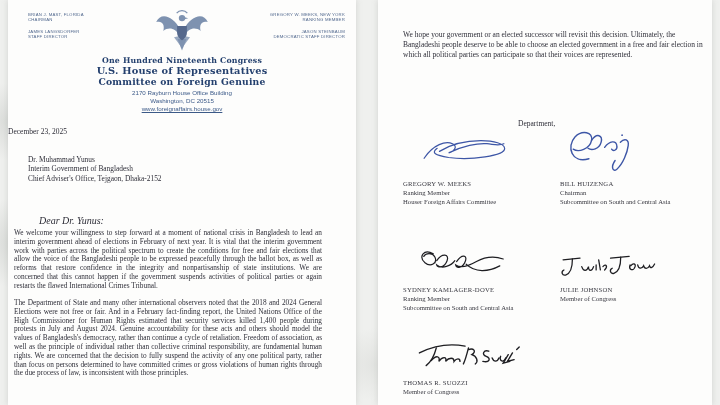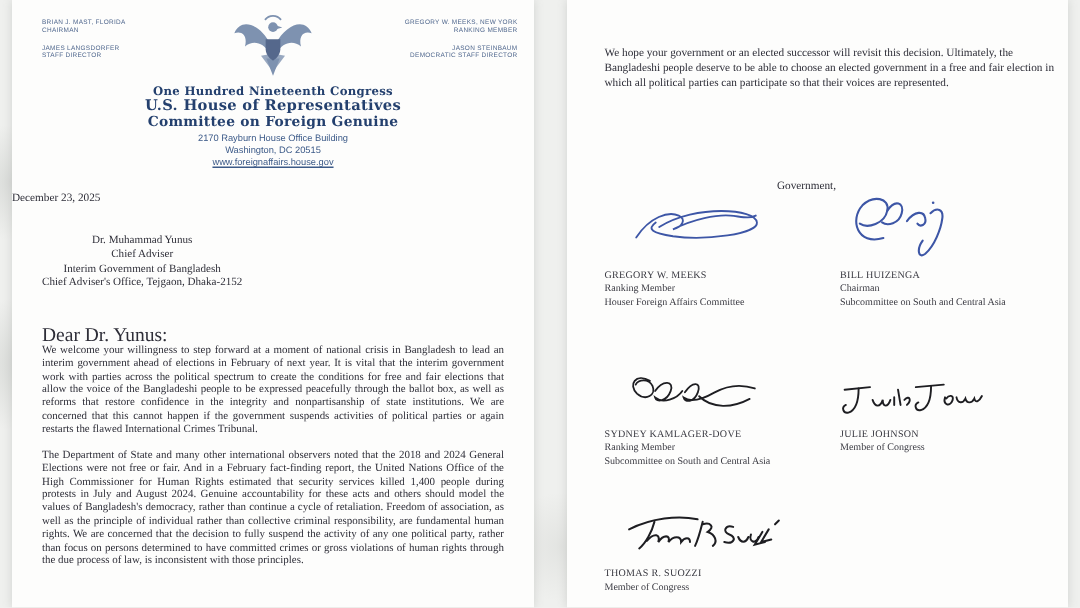--- a/index.html
+++ b/index.html
@@ -43,27 +43,27 @@
   .committee { top:76px; font-size:9.2px; }
   .hdr-addr {
     width:100%; text-align:center; font-family:"Liberation Sans", sans-serif;
     font-size:6.2px; color:#3c5a88;
   }
   .addr1 { top:89px; } .addr2 { top:97px; }
   .web   { top:105px; text-decoration:underline; }
 
   
   .dateline { top:127px; width:100%; text-align:left; font-size:7.5px; color:#2e2e38; }
-  .recipient { left:20px; top:155px; font-size:7.4px; line-height:9.4px; color:#2e2e38;text-align:center; }
-  .salutation { left:20px; top:215px; font-size:13px; color:#2e2e38; }
+  .recipient { left:20px; top:155px; font-size:7.4px; line-height:9.4px; color:#2e2e38; }
+  .salutation { left:31px; top:215px; font-size:10px; color:#2e2e38;font-style:italic; }
   .para {
     font-size:7.3px; line-height:8.8px; color:#2e2e38;
     text-align:justify;
   }
-  #page1 .para { left:20px; width:308px; }
+  #page1 .para { left:6px; width:308px; }
   .p1 { top:229px; }
   .p2 { top:299px; }
   #page2 .para { left:25px; width:300px; text-align:left; line-height:10px; font-size:7.5px; }
   .p3 { top:30px; }
   .p4 { top:53px; }
 
   .closing { left:140px; top:119px; font-size:7.5px; color:#2e2e38; }
 
   
   .sig-art { pointer-events:none; }
@@ -121,34 +121,33 @@
   <div class="abs blackletter chamber">U.S. House of Representatives</div>
   <div class="abs blackletter committee">Committee on Foreign Genuine</div>
   <div class="abs hdr-addr addr1">2170 Rayburn House Office Building</div>
   <div class="abs hdr-addr addr2">Washington, DC 20515</div>
   <div class="abs hdr-addr web">www.foreignaffairs.house.gov</div>
 
   <div class="abs dateline">December 23, 2025</div>
 
   <div class="abs recipient">
     <div>Dr. Muhammad Yunus</div>
-    <div>Chief Adviser</div>
     <div>Interim Government of Bangladesh</div>
     <div>Chief Adviser's Office, Tejgaon, Dhaka-2152</div>
   </div>
 
   <div class="abs salutation">Dear Dr. Yunus:</div>
   <div class="abs para p1">We welcome your willingness to step forward at a moment of national crisis in Bangladesh to lead an interim government ahead of elections in February of next year. It is vital that the interim government work with parties across the political spectrum to create the conditions for free and fair elections that allow the voice of the Bangladeshi people to be expressed peacefully through the ballot box, as well as reforms that restore confidence in the integrity and nonpartisanship of state institutions. We are concerned that this cannot happen if the government suspends activities of political parties or again restarts the flawed International Crimes Tribunal.</div>
   <div class="abs para p2">The Department of State and many other international observers noted that the 2018 and 2024 General Elections were not free or fair. And in a February fact-finding report, the United Nations Office of the High Commissioner for Human Rights estimated that security services killed 1,400 people during protests in July and August 2024. Genuine accountability for these acts and others should model the values of Bangladesh's democracy, rather than continue a cycle of retaliation. Freedom of association, as well as the principle of individual rather than collective criminal responsibility, are fundamental human rights. We are concerned that the decision to fully suspend the activity of any one political party, rather than focus on persons determined to have committed crimes or gross violations of human rights through the due process of law, is inconsistent with those principles.</div>
 </div>
 
 <div class="page" id="page2">
 
   <div class="abs para p3">We hope your government or an elected successor will revisit this decision. Ultimately, the Bangladeshi people deserve to be able to choose an elected government in a free and fair election in which all political parties can participate so that their voices are represented.</div>
-  <div class="abs closing">Government,</div>
+  <div class="abs closing">Department,</div>
 
   <div class="abs sig-art meeks-sig">
     <svg width="92" height="42" viewBox="0 0 120 45" fill="none" stroke="#3d56a6" stroke-width="1.6" stroke-linecap="round">
       <path d="M8 32 C20 14 36 9 45 13 C52 16 48 23 40 25 C58 16 78 12 90 13 C100 14 106 16 112 13"></path>
       <path d="M28 23 C60 3 112 7 113 19 C114 29 68 35 40 31 C22 28 17 25 25 19"></path>
     </svg>
   </div>
   <div class="abs sig-block meeks-blk">
     <div class="sig-name">GREGORY W. MEEKS</div>
     <div>Ranking Member</div>

